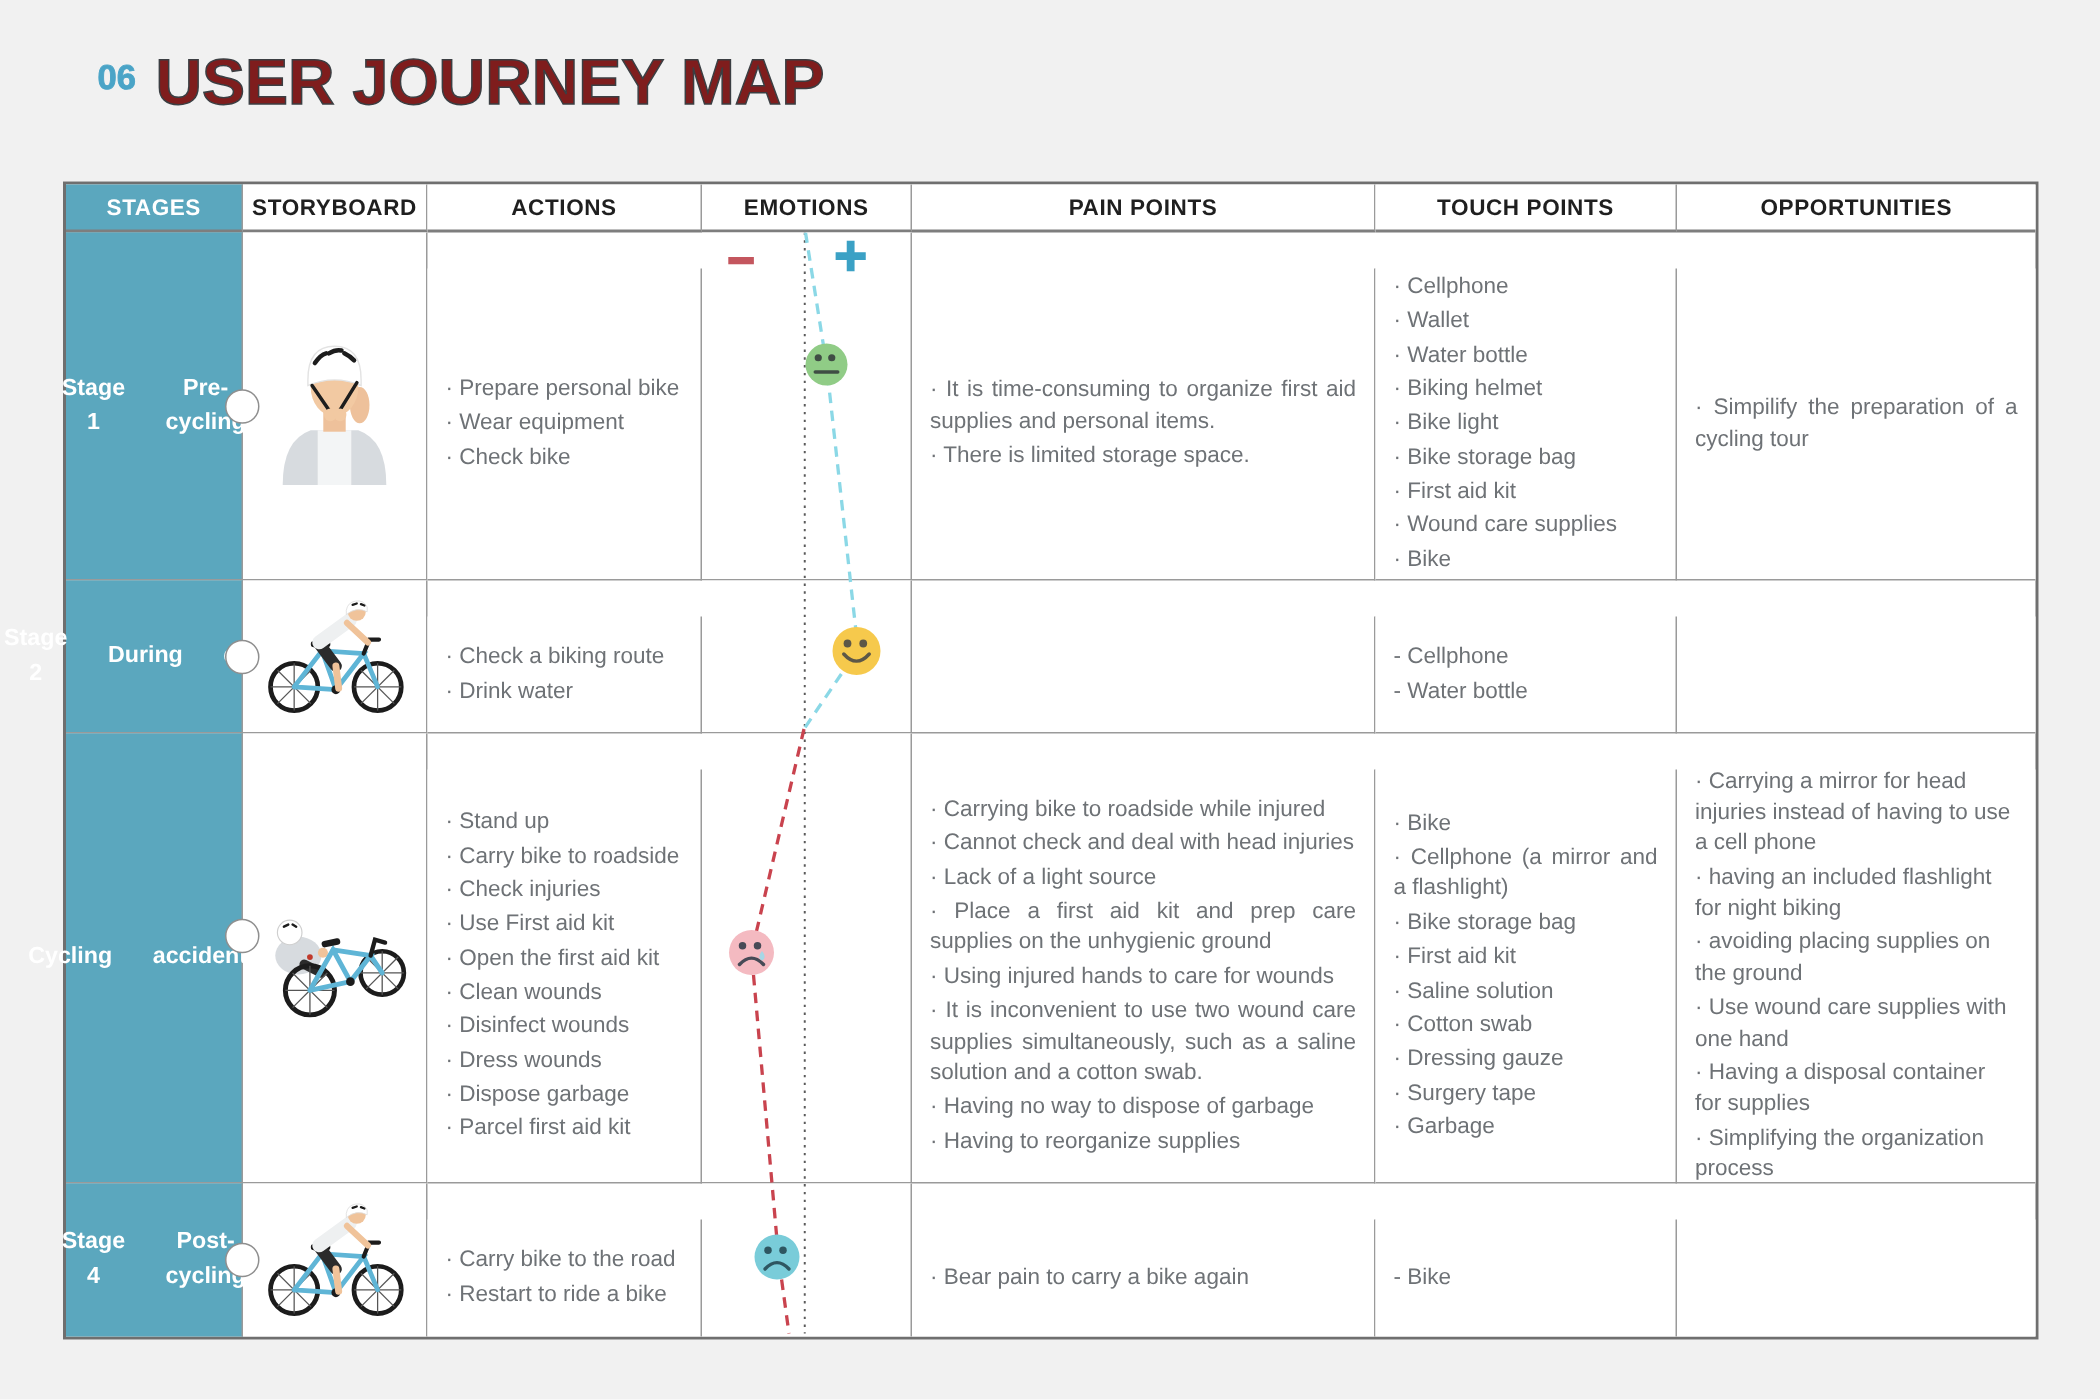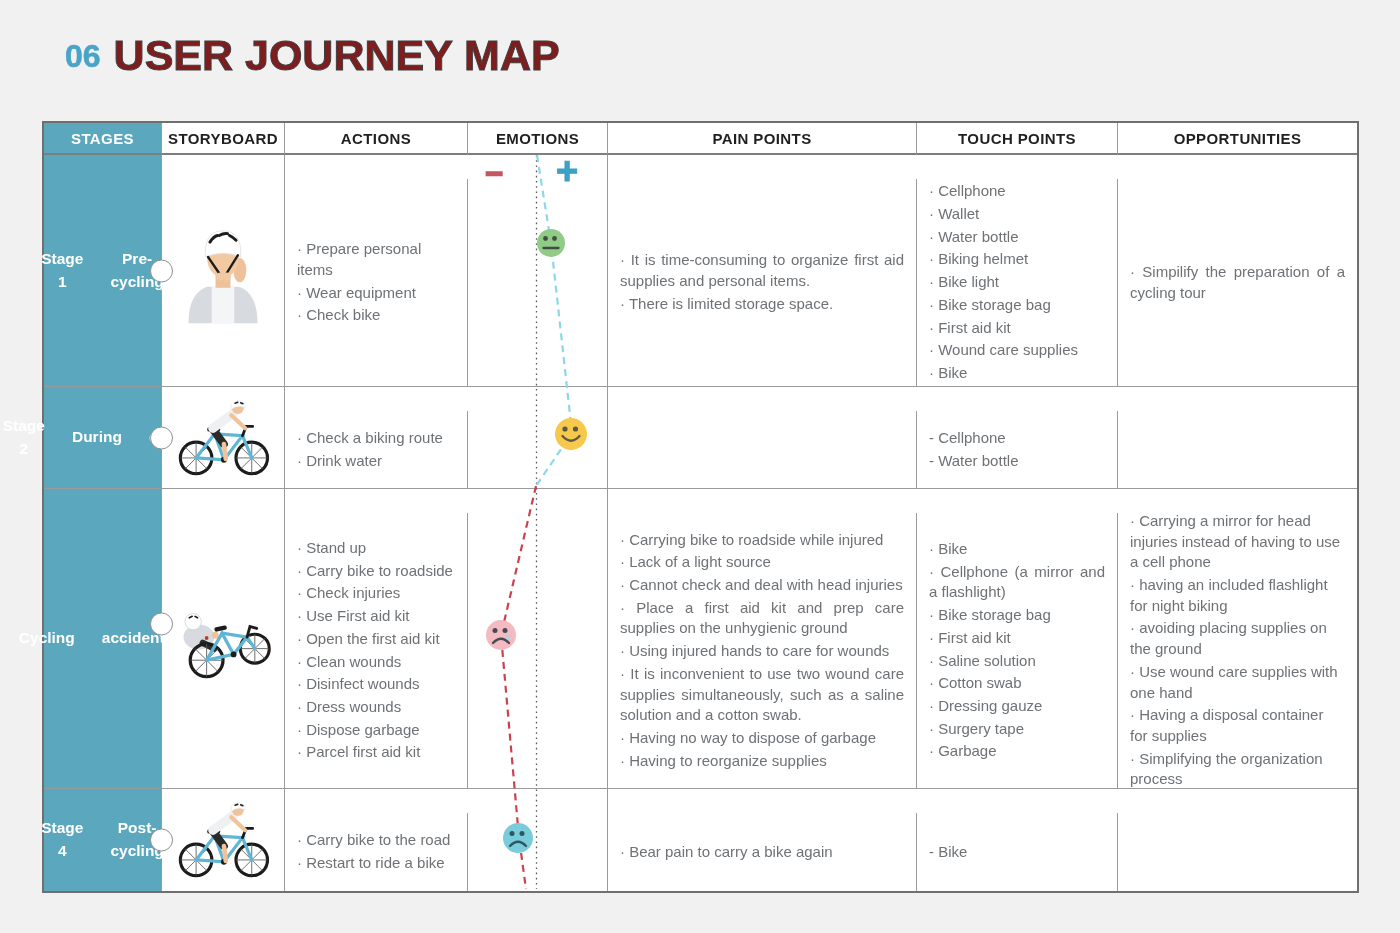--- a/index.html
+++ b/index.html
@@ -4,21 +4,21 @@
 <style>
   html,body{margin:0;padding:0;}
   body{
     width:1400px;height:933px;position:relative;overflow:hidden;
     background:#f1f1f1;
     font-family:"Liberation Sans","DejaVu Sans",sans-serif;
   }
   
   .title-wrap{position:absolute;left:65px;top:34px;display:flex;align-items:flex-start;}
   .title-number{
-    color:#4aa4c7;font-size:32px;font-weight:bold;line-height:1;
+    color:#4aa4c7;font-size:23px;font-weight:bold;line-height:1;
     margin-top:6px;margin-right:13px;-webkit-text-stroke:0.6px #4aa4c7;
   }
   .title-text{
     color:#7f1d1d;font-size:43px;font-weight:bold;line-height:1;
     letter-spacing:0px;-webkit-text-stroke:1px #3b3e42;
   }
   
   .ujm-table{
     position:absolute;left:42px;top:121px;
     display:grid;
@@ -101,21 +101,21 @@
       <path d="M31 25 q4 -6 8 -7" stroke="#1d1d1d" stroke-width="3.2" fill="none" stroke-linecap="round"></path>
       <path d="M41 18 q5 -3 9 -2" stroke="#1d1d1d" stroke-width="3.2" fill="none" stroke-linecap="round"></path>
       <path d="M52 18 q4 2 7 5" stroke="#1d1d1d" stroke-width="3.2" fill="none" stroke-linecap="round"></path>
       <path d="M29 41 L42 60" stroke="#1d1d1d" stroke-width="2.5" stroke-linecap="round"></path>
       <path d="M61 39 L48 60" stroke="#1d1d1d" stroke-width="2.5" stroke-linecap="round"></path>
       <circle cx="42" cy="62" r="4.5" fill="#f2c9a2"></circle>
       <circle cx="49" cy="62" r="4.5" fill="#f2c9a2"></circle>
     </svg>
   </div>
   <div class="cell content-cell">
-      <div class="li">· Prepare personal items</div>
+      <div class="li">· Prepare personal bike</div>
       <div class="li">· Wear equipment</div>
       <div class="li">· Check bike</div>
     </div>
   <div class="cell emotion-cell">
     <span class="sym sym-minus">−</span>
     <span class="sym sym-plus">+</span>
   </div>
   <div class="cell content-cell justify">
       <div class="li">· It is time-consuming to organize first aid supplies and personal items.</div>
       <div class="li">· There is limited storage space.</div>
@@ -235,22 +235,22 @@
       <div class="li">· Open the first aid kit</div>
       <div class="li">· Clean wounds</div>
       <div class="li">· Disinfect wounds</div>
       <div class="li">· Dress wounds</div>
       <div class="li">· Dispose garbage</div>
       <div class="li">· Parcel first aid kit</div>
     </div>
   <div class="cell emotion-cell"></div>
   <div class="cell content-cell justify">
       <div class="li">· Carrying bike to roadside while injured</div>
+      <div class="li">· Cannot check and deal with head injuries</div>
       <div class="li">· Lack of a light  source</div>
-      <div class="li">· Cannot check and deal with head injuries</div>
       <div class="li">· Place a first aid kit and prep care supplies on the unhygienic ground</div>
       <div class="li">· Using injured hands to care for wounds</div>
       <div class="li">· It is inconvenient to use two wound care supplies simultaneously, such as a saline solution and a cotton swab.</div>
       <div class="li">· Having no way to dispose of garbage</div>
       <div class="li">· Having to reorganize supplies</div>
     </div>
   <div class="cell content-cell justify">
       <div class="li">· Bike</div>
       <div class="li">· Cellphone (a mirror and a flashlight)</div>
       <div class="li">· Bike storage bag</div>

